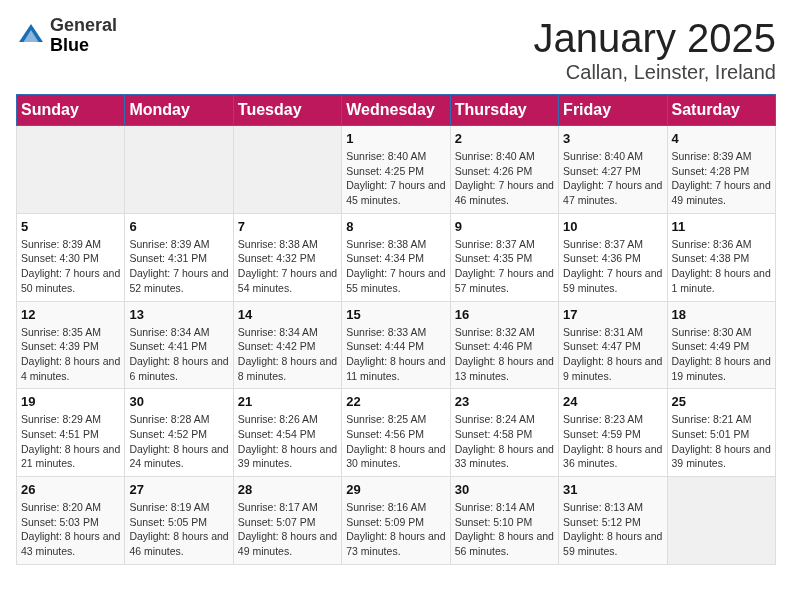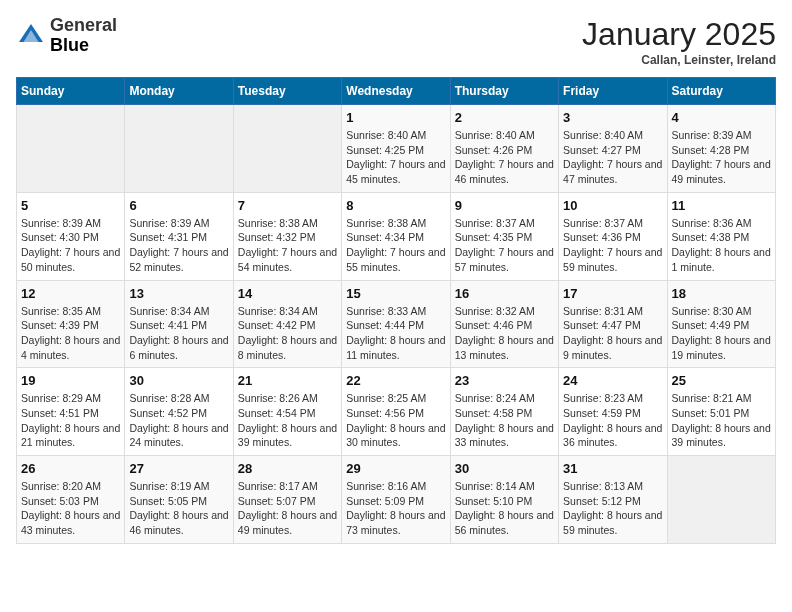--- a/index.html
+++ b/index.html
@@ -29,40 +29,40 @@
     .logo-general { color: #333; }
     .logo-blue { color: #000000; }
     .logo-icon {
       width: 30px;
       height: 30px;
     }
     .title-block {
       text-align: right;
     }
     .title-block h1 {
-      font-size: 32px;
+      font-size: 40px;
       color: #222;
       font-weight: normal;
     }
     .title-block h2 {
-      font-size: 12px;
+      font-size: 20px;
       color: #444;
-      font-weight: bold;
+      font-weight: normal;
     }
     table {
       width: 100%;
       border-collapse: collapse;
       font-size: 11px;
     }
     thead tr th {
-      background-color: #0369a1;
+      background-color: #be185d;
       color: #fff;
       padding: 6px 4px;
       text-align: left;
-      font-size: 12px;
+      font-size: 16px;
       font-weight: bold;
       border: 1px solid #2e6db4;
     }
     tbody tr td {
       vertical-align: top;
       padding: 5px 4px;
       border: 1px solid #ddd;
       width: 14.28%;
       min-height: 80px;
       background: #fff;

